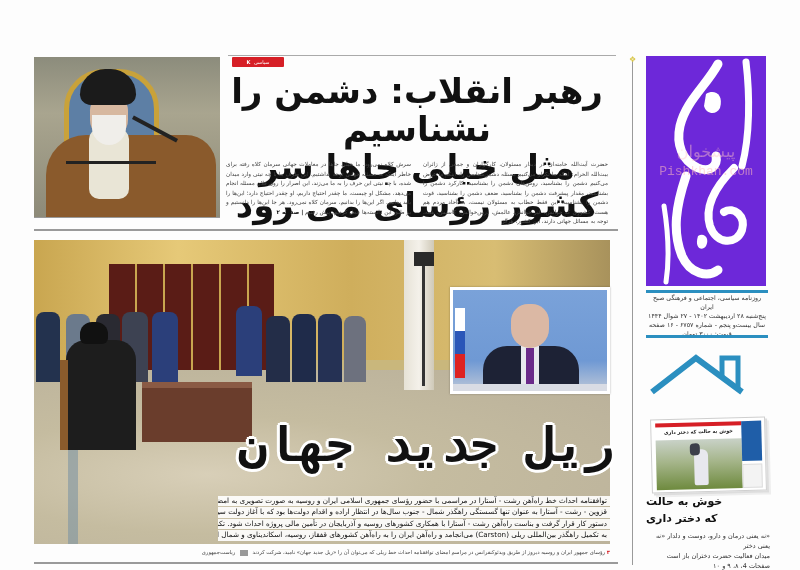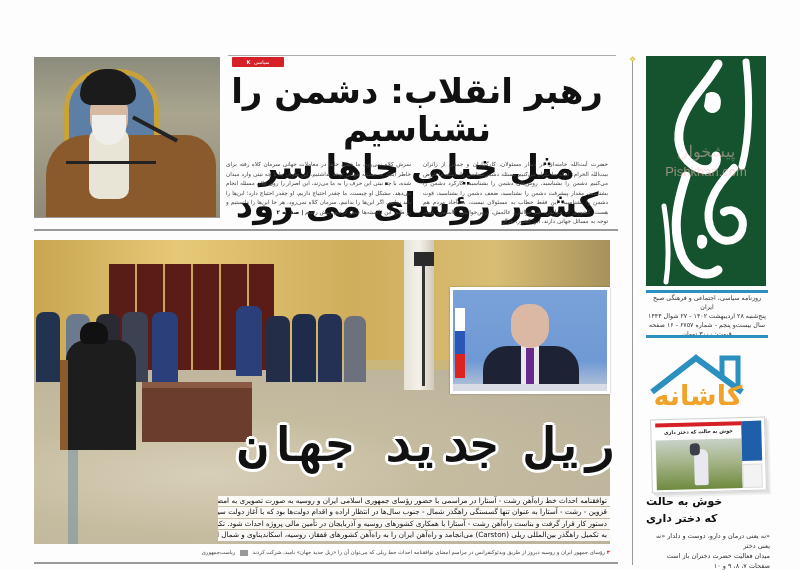--- a/index.html
+++ b/index.html
@@ -1,23 +1,23 @@
 <!DOCTYPE html>
 <html><head>
 <meta charset="utf-8">
 <style>
   * { box-sizing: border-box; margin: 0; padding: 0; }
   html, body { width: 800px; height: 570px; background: #fdfdfd; overflow: hidden; }
   body { position: relative; font-family: "DejaVu Sans", sans-serif; color: #1a1a1a; }
   .rtl { direction: rtl; }
 
   
-  #masthead { position: absolute; left: 646px; top: 56px; width: 120px; height: 230px; background: #14532d; overflow: hidden; }
+  #masthead { position: absolute; left: 646px; top: 56px; width: 120px; height: 230px; background: #6d28d9; overflow: hidden; }
   #masthead svg { position: absolute; left: 0; top: 0; }
-  #watermark { position: absolute; left: 0; top: 108px; width: 120px; text-align: center; color: rgba(255,190,190,0.55); font-family: Liberation Sans, sans-serif; font-size: 13px; }
+  #watermark { position: absolute; left: 0; top: 108px; width: 120px; text-align: center; color: rgba(255,190,190,0.55); font-family: Liberation Mono, monospace; font-size: 13px; }
   #watermark-fa { position: absolute; left: 0; top: 86px; width: 120px; text-align: center; color: rgba(255,200,200,0.45); font-size: 16px; font-family: "DejaVu Serif", serif; }
 
   .blue-rule { position: absolute; height: 3px; background: #2b8fc0; }
   #meta { position: absolute; left: 646px; top: 293px; width: 122px; text-align: center; font-size: 6.3px; line-height: 9px; color: #333; }
 
   
   #kashaneh { position: absolute; left: 646px; top: 350px; width: 120px; height: 70px; }
   #kashaneh-word { position: absolute; left: 0; top: 30px; width: 104px; text-align: center; font-size: 27px; font-weight: bold; color: #f0a229; font-family: "DejaVu Sans", sans-serif; letter-spacing: -1px; }
   #supp-thumb { position: absolute; left: 651px; top: 418px; width: 115px; height: 74px; background: #fff; border: 1px solid #cfcfcf; box-shadow: 2px 2px 0 #ddd, 4px 4px 0 #eee; transform: rotate(-1.5deg); overflow: hidden; }
   #supp-title { position: absolute; left: 646px; top: 493px; width: 122px; text-align: left; font-size: 11px; font-weight: bold; line-height: 17px; color: #111; }
@@ -80,42 +80,41 @@
   <div>سال بیست‌و پنجم - شماره ۶۷۵۷ - ۱۶ صفحه</div>
   <div>قیمت: ۳۰۰۰ تومان</div>
 </div>
 <div class="blue-rule" style="left:646px; top:335px; width:122px;"></div>
 
 <div id="kashaneh">
   <svg width="120" height="50" viewBox="0 0 120 50" style="position:absolute; left:0; top:0;">
     <polyline points="6,42 50,8 96,42" fill="none" stroke="#2b8fc0" stroke-width="6" stroke-linejoin="miter"></polyline>
     <polyline points="76,26 76,8 92,8 92,38" fill="none" stroke="#2b8fc0" stroke-width="5"></polyline>
   </svg>
-  <div id="kashaneh-word" class="rtl">کاشانه</div>
 </div>
 
 <div id="supp-thumb">
   <div style="position:absolute; left:4px; top:3px; width:86px; height:4px; background:#d61f26;"></div>
   <div class="rtl" style="position:absolute; left:4px; top:9px; width:86px; font-size:5px; font-weight:bold; text-align:center; color:#222;">خوش به حالت که دختر داری</div>
   <div style="position:absolute; left:4px; top:20px; width:86px; height:50px; background:linear-gradient(180deg,#c9d2c8 0%,#a5b58a 45%,#6e8a3e 100%);">
     <div style="position:absolute; left:38px; top:10px; width:14px; height:36px; background:#e8e8ee; border-radius:6px 6px 2px 2px;"></div>
     <div style="position:absolute; left:34px; top:4px; width:10px; height:12px; background:#3c3f4a; border-radius:4px;"></div>
   </div>
   <div style="position:absolute; right:3px; top:3px; width:20px; height:40px; background:#1f5ea8;"></div>
   <div style="position:absolute; right:3px; top:46px; width:20px; height:24px; background:#f3f3f3; border:1px solid #ddd;"></div>
 </div>
 
 <div id="supp-title" class="rtl">
   <div>خوش به حالت</div>
   <div>که دختر داری</div>
 </div>
 <div id="supp-body" class="rtl">
   <div>«نه یعنی درمان و دارو، دوست و دلدار «نه یعنی دختر</div>
   <div>میدان فعالیت حضرت دختران باز است</div>
-  <div>صفحات ۷، ۸، ۹ و ۱۰</div>
+  <div>صفحات 4، ۸، ۹ و ۱۰</div>
 </div>
 
 <div id="top-photo">
   <div style="position:absolute; left:30px; top:12px; width:95px; height:120px; border:5px solid #c9a23a; border-radius:40px 40px 0 0; background:#5d7fa5;"></div>
   <div style="position:absolute; left:12px; top:78px; width:170px; height:90px; background:#8a5a2c; border-radius:40px 30px 0 0;"></div>
   <div style="position:absolute; left:55px; top:72px; width:40px; height:70px; background:#e9e5d6; border-radius:10px;"></div>
   <div style="position:absolute; left:56px; top:38px; width:38px; height:44px; background:#d7b8a0; border-radius:16px 16px 20px 20px;"></div>
   <div style="position:absolute; left:58px; top:58px; width:34px; height:30px; background:#f0eeea; border-radius:0 0 18px 18px;"></div>
   <div style="position:absolute; left:46px; top:12px; width:56px; height:36px; background:#1b1b1b; border-radius:28px 28px 12px 12px;"></div>
   <div style="position:absolute; left:96px; top:70px; width:50px; height:4px; background:#222; transform:rotate(28deg);"></div>

